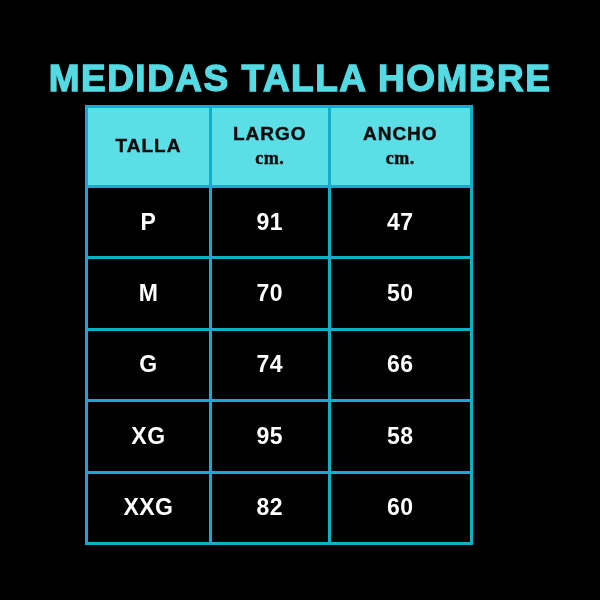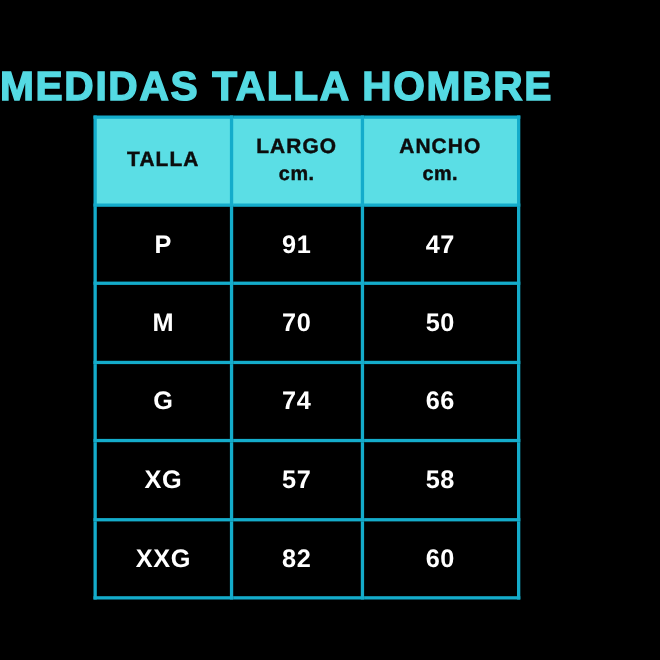--- a/index.html
+++ b/index.html
@@ -11,20 +11,21 @@
     position: relative;
   }
   .canvas {
     position: absolute; inset: 0;
     width: 600px; height: 600px;
   }
   .title {
     position: absolute;
     top: 58px; left: 0;
     width: 600px;
+    text-align: center;
     color: #54dae3;
     font-size: 37px;
     font-weight: 800;
     letter-spacing: 1.5px;
     line-height: 42px;
     -webkit-text-stroke: 1.3px #54dae3;
     white-space: nowrap;
   }
   .table-wrap {
     position: absolute;
@@ -52,20 +53,21 @@
     font-size: 19px;
     font-weight: 800;
     letter-spacing: 1px;
     -webkit-text-stroke: 0.4px #0c0c0c;
     line-height: 1.3;
   }
   .size-table th .sub {
     display: block;
     font-size: 18px;
     letter-spacing: 0.5px;
+    font-family: Liberation Serif, serif;
   }
   .size-table tbody tr { height: 60px; }
   .size-table td {
     background: #000000;
     color: #ffffff;
     font-size: 23px;
     font-weight: 700;
     letter-spacing: 0.5px;
   }
 </style>
@@ -110,21 +112,21 @@
           <td>70</td>
           <td>50</td>
         </tr>
         <tr>
           <td>G</td>
           <td>74</td>
           <td>66</td>
         </tr>
         <tr>
           <td>XG</td>
-          <td>57</td>
+          <td>95</td>
           <td>58</td>
         </tr>
         <tr>
           <td>XXG</td>
           <td>82</td>
           <td>60</td>
         </tr>
       </tbody>
     </table>
   </div>

